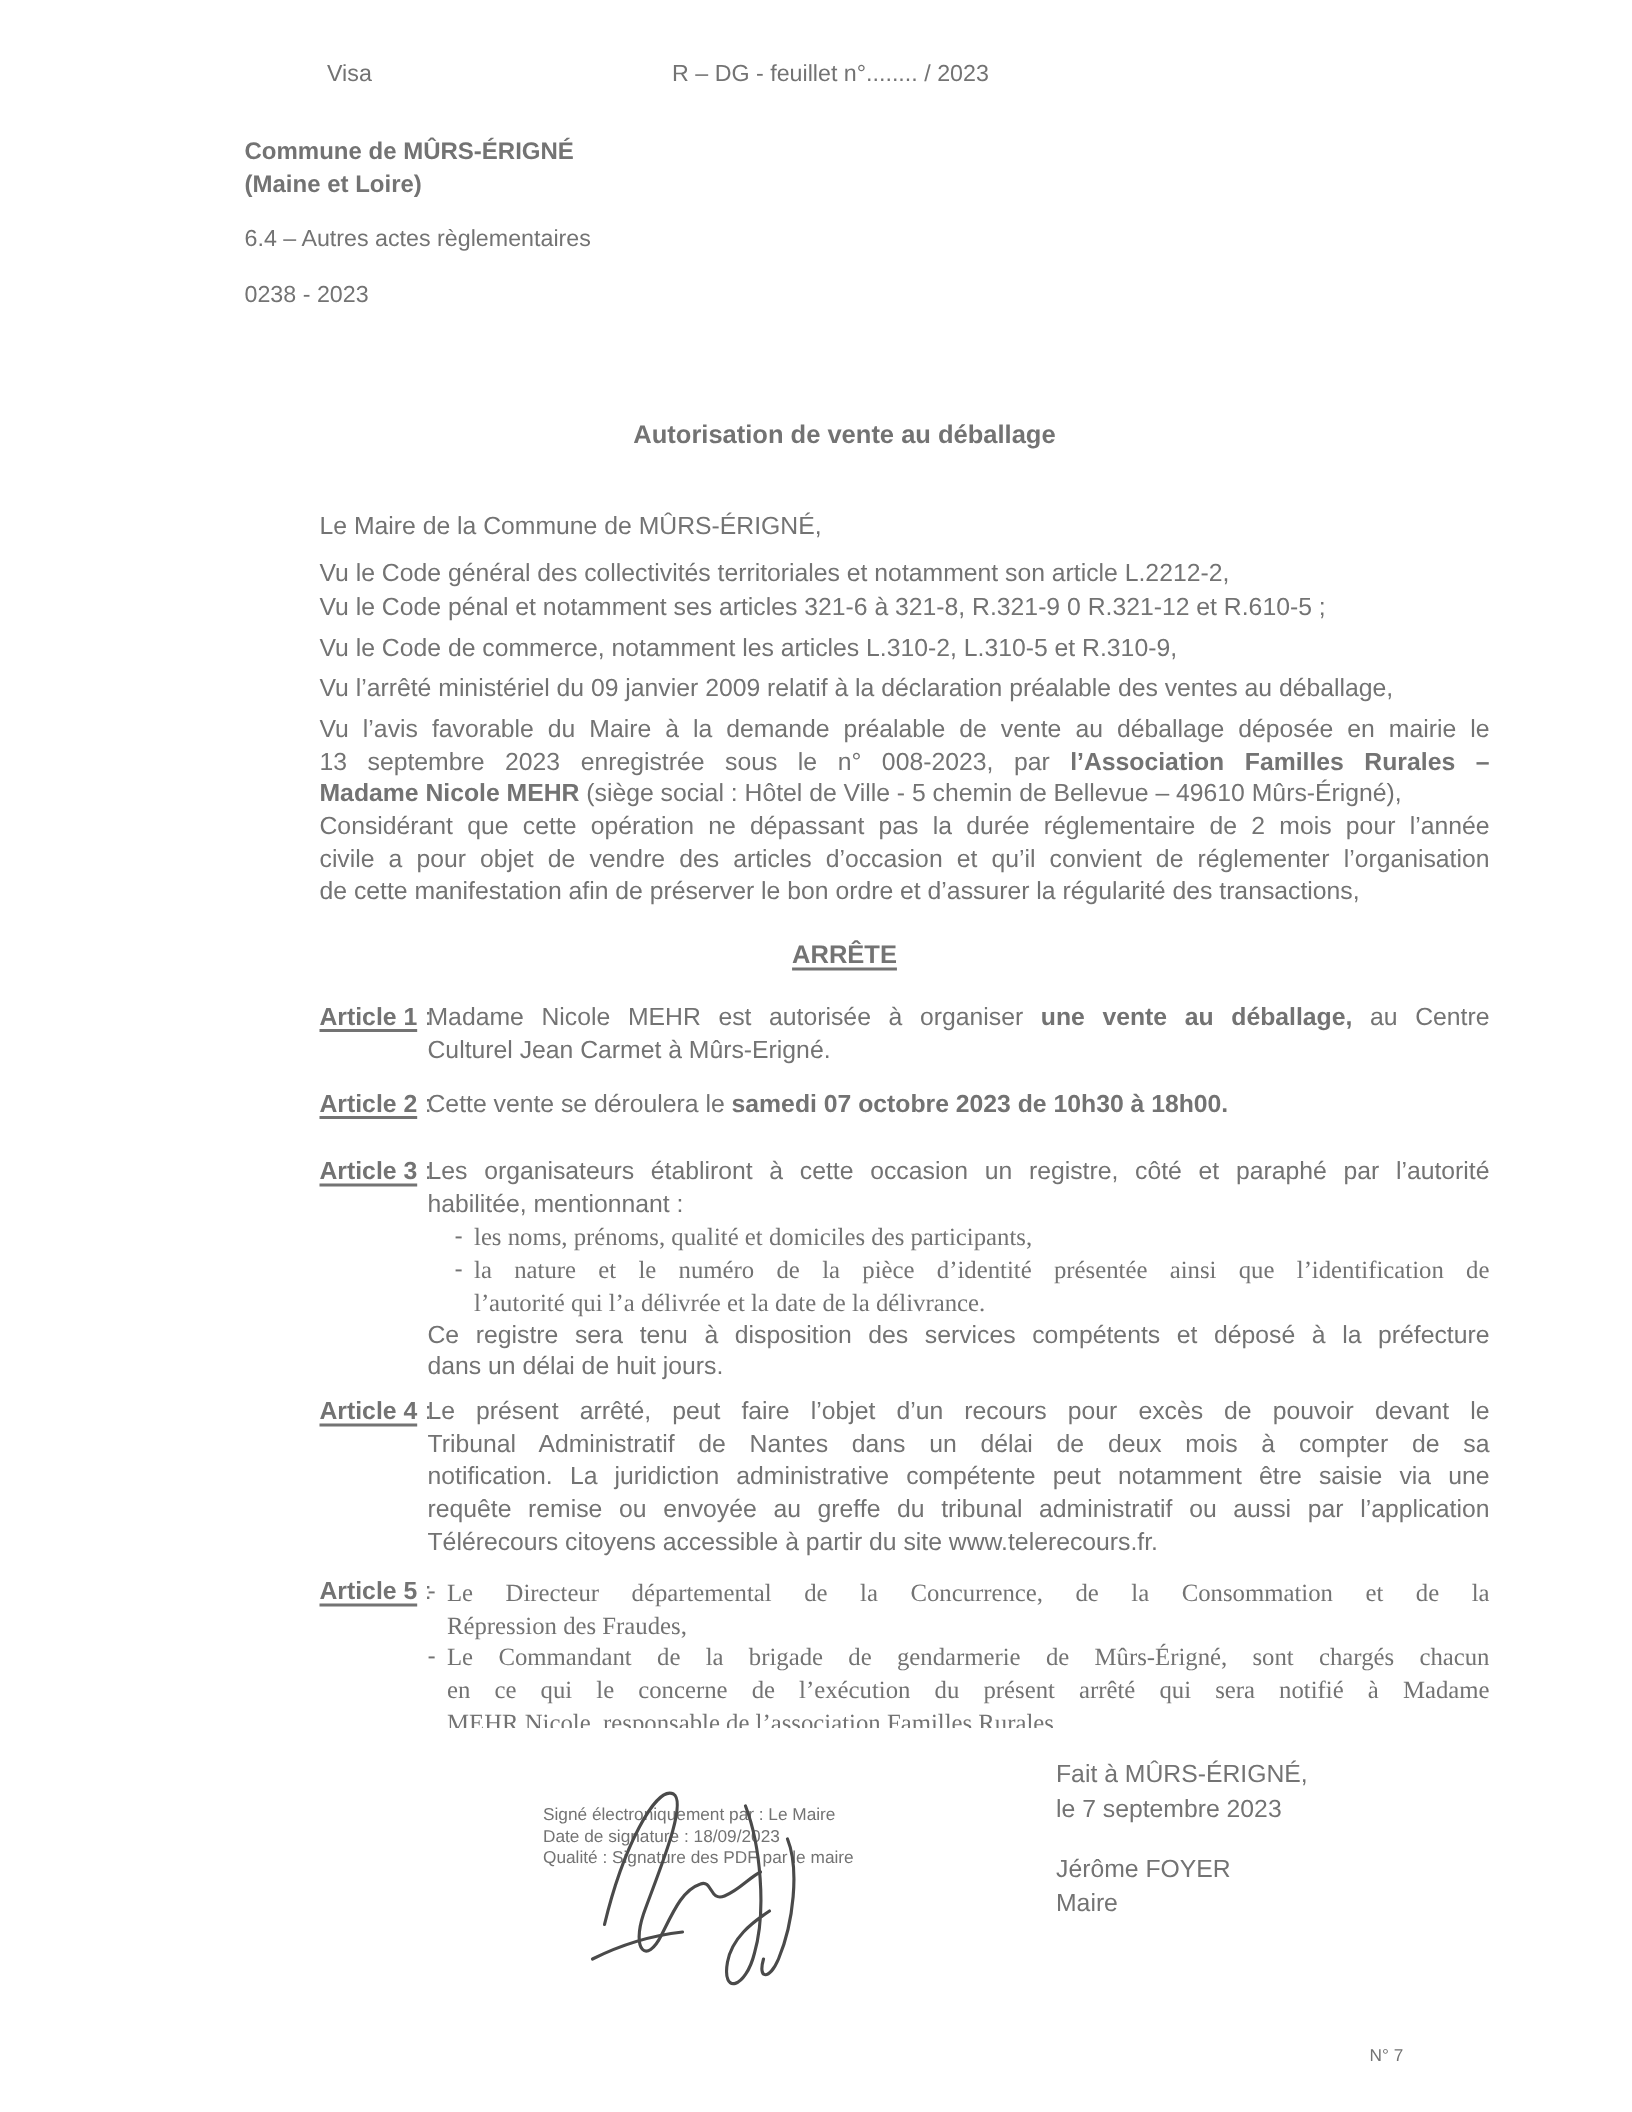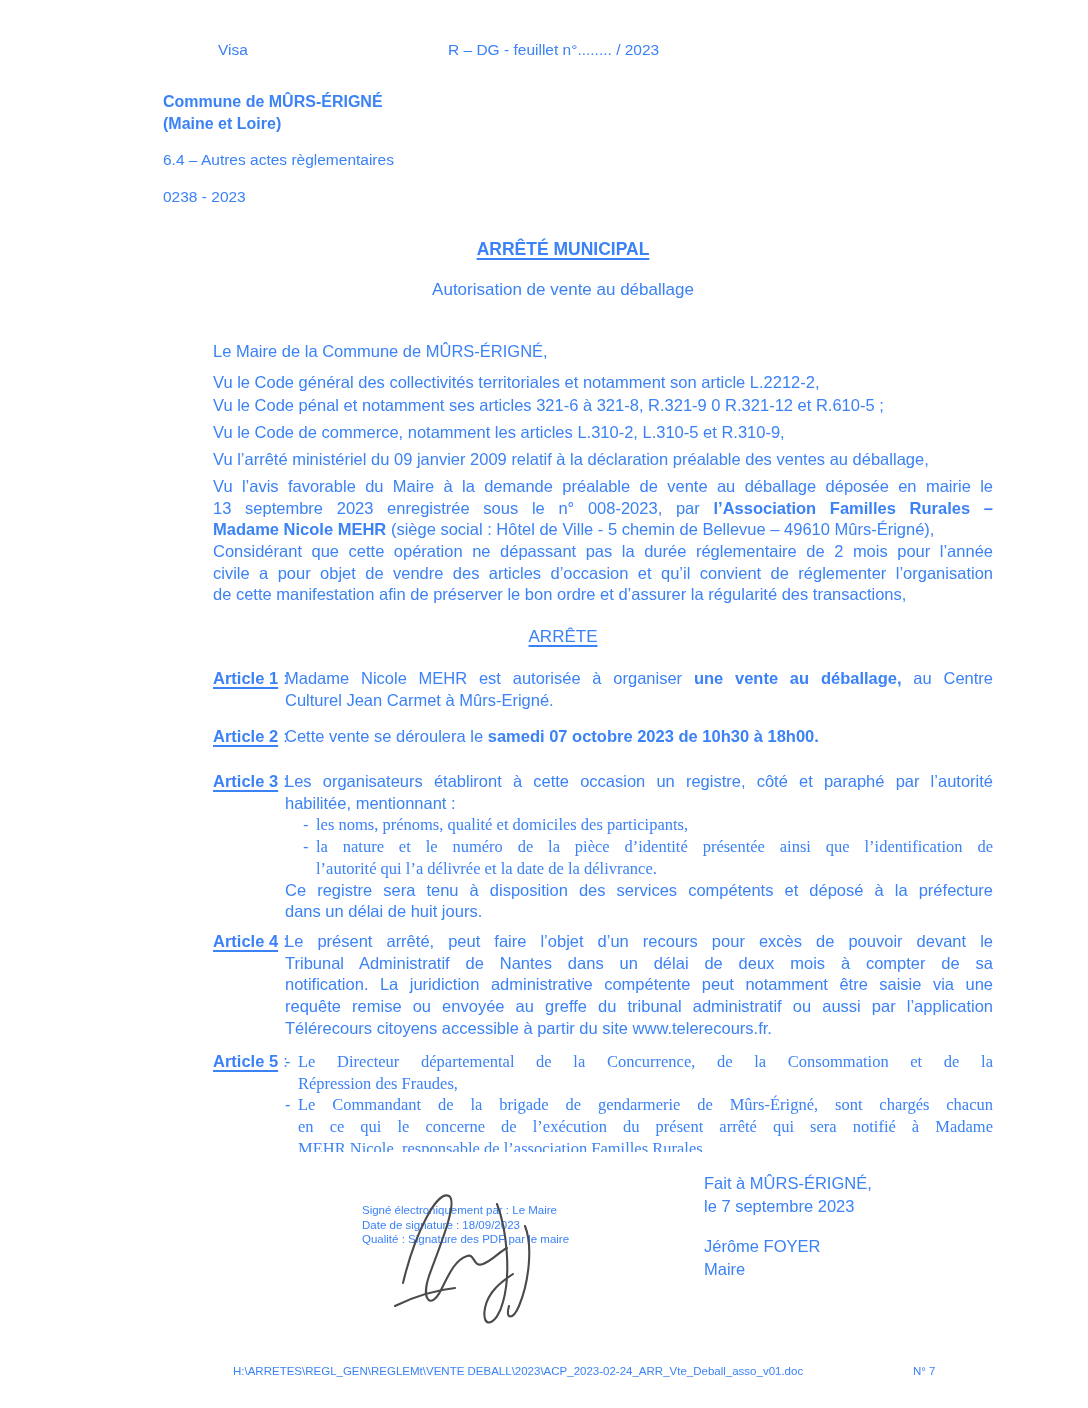--- a/index.html
+++ b/index.html
@@ -1,34 +1,34 @@
 <!DOCTYPE html>
 <html lang="fr"><head>
 <meta charset="utf-8">
 <style>
   html,body{margin:0;padding:0;background:#ffffff;}
   .page{
     position:relative;width:1088px;height:1408px;background:#ffffff;
     font-family:"Liberation Sans","DejaVu Sans",sans-serif;
-    color:#3b82f6;font-size:16.5px;line-height:21.7px;overflow:hidden;
+    color:#737373;font-size:16.5px;line-height:21.7px;overflow:hidden;
   }
   .abs{position:absolute;}
   .b{font-weight:bold;}
   .u{text-decoration:underline;text-decoration-thickness:1.6px;text-underline-offset:3px;}
   .nowrap{white-space:nowrap;}
   .center{text-align:center;}
   .hdr{font-size:15.5px;}
   .commune{left:163px;top:91px;font-weight:bold;font-size:16px;line-height:22px;}
   .classif{left:163px;top:149px;font-size:15.5px;}
   .docnum{left:163px;top:186px;font-size:15.5px;}
   .title-wrap{left:163px;top:239px;width:800px;}
   .title{font-size:17.5px;font-weight:bold;}
   .subtitle-wrap{left:163px;top:279px;width:800px;}
   .arrete-wrap{left:163px;top:626px;width:800px;}
-  .subtitle{font-size:17px;font-weight:normal;}
+  .subtitle{font-size:17px;font-weight:bold;}
   .col{left:213px;width:780px;}
   .jline{text-align:justify;text-align-last:justify;}
   .lline{text-align:left;}
   .art{left:0;right:0;}
   .lbl{position:absolute;left:213px;top:0;white-space:nowrap;}
   .colon{margin-left:5px;}
   .abody{position:absolute;left:285px;top:0;width:708px;}
   .abody5{position:absolute;left:285px;top:0;width:708px;height:101px;overflow:hidden;}
   .bullet{display:flex;margin-left:18px;}
   .dash{flex:none;width:13px;}
@@ -51,23 +51,20 @@
   <span class="abs hdr" style="left:218px;top:39px;">Visa</span>
   <span class="abs hdr" style="left:448px;top:39px;">R – DG - feuillet n°........ / 2023</span>
 
   <div class="abs commune">
     <div>Commune de MÛRS-ÉRIGNÉ</div>
     <div>(Maine et Loire)</div>
   </div>
   <div class="abs classif">6.4 – Autres actes règlementaires</div>
   <div class="abs docnum">0238 - 2023</div>
 
-  <div class="abs title-wrap center">
-    <span class="title u">ARRÊTÉ MUNICIPAL</span>
-  </div>
   <div class="abs subtitle-wrap center">
     <span class="subtitle">Autorisation de vente au déballage</span>
   </div>
 
   <div class="abs col nowrap" style="top:341px;">Le Maire de la Commune de MÛRS-ÉRIGNÉ,</div>
   <div class="abs col nowrap" style="top:372px;">Vu le Code général des collectivités territoriales et notamment son article L.2212-2,</div>
   <div class="abs col nowrap" style="top:395px;">Vu le Code pénal et notamment ses articles 321-6 à 321-8, R.321-9 0 R.321-12 et R.610-5 ;</div>
   <div class="abs col nowrap" style="top:422px;">Vu le Code de commerce, notamment les articles L.310-2, L.310-5 et R.310-9,</div>
   <div class="abs col nowrap" style="top:449px;">Vu l’arrêté ministériel du 09 janvier 2009 relatif à la déclaration préalable des ventes au déballage,</div>
 
@@ -170,16 +167,15 @@
 
   <div class="abs fait">
     <div>Fait à MÛRS-ÉRIGNÉ,</div>
     <div>le 7 septembre 2023</div>
   </div>
   <div class="abs signer">
     <div>Jérôme FOYER</div>
     <div>Maire</div>
   </div>
 
-  <div class="abs footer-path">H:\ARRETES\REGL_GEN\REGLEMt\VENTE DEBALL\2023\ACP_2023-02-24_ARR_Vte_Deball_asso_v01.doc</div>
   <div class="abs footer-page">N° 7</div>
 
 </div>
 
 </body></html>

